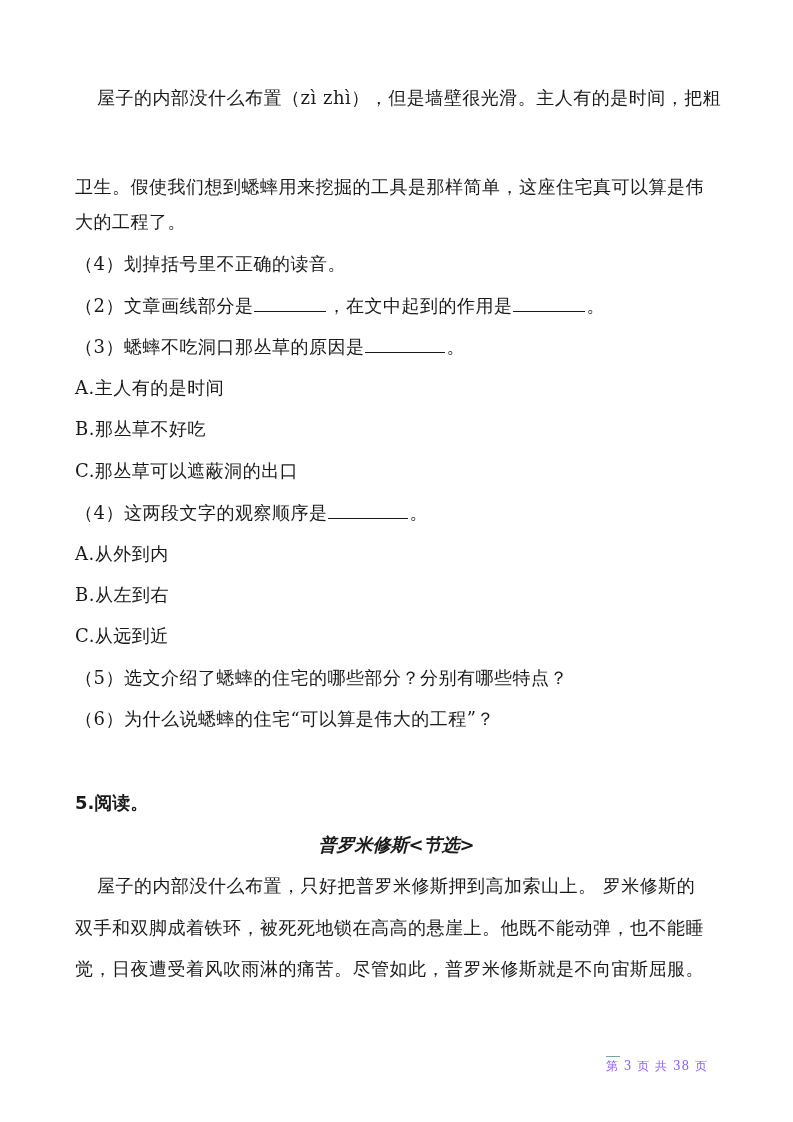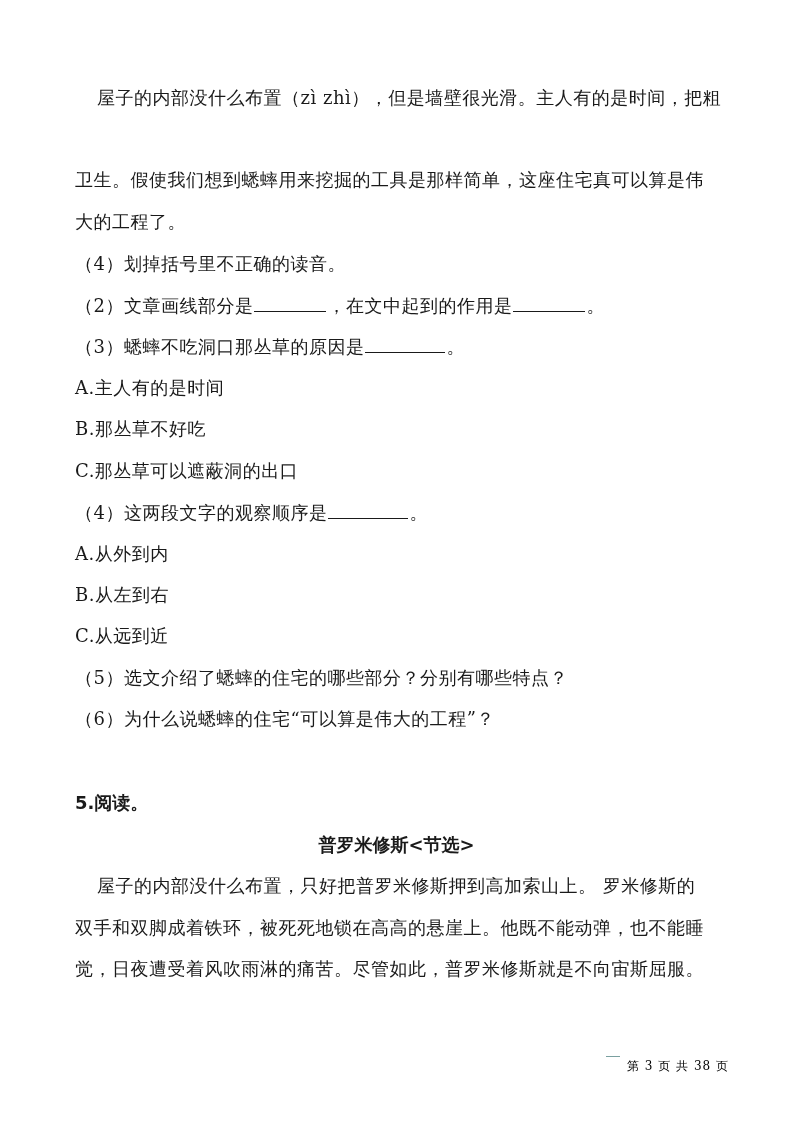--- a/index.html
+++ b/index.html
@@ -19,37 +19,38 @@
     height: 18px; vertical-align: baseline; margin: 0 1px;
   }
   .heading {
     position: absolute; left: 75px; font-size: 18px; font-weight: bold;
     font-family: "DejaVu Sans", "Liberation Sans", sans-serif;
   }
   .title {
     position: absolute; left: 0; width: 793px; text-align: center;
     font-size: 18px; font-weight: bold;
     font-family: "DejaVu Sans", "Liberation Sans", sans-serif;
+    font-style: italic;
   }
   .footer {
-    position: absolute; left: 627px; top: 1058px; font-size: 12px;
-    color: #000000; letter-spacing: 1px;
+    position: absolute; left: 606px; top: 1058px; font-size: 12px;
+    color: #8b5cf6; letter-spacing: 1px;
   }
   .footer-rule {
     position: absolute; left: 606px; top: 1056px; width: 14px;
     border-top: 1px solid #7aa0a0;
   }
 </style>
 </head>
 <body>
 
 <div class="page">
 
   <div class="line indent" style="top:86px">屋子的内部没什么布置（zì  zhì），但是墙壁很光滑。主人有的是时间，把粗</div>
-  <div class="line" style="top:168px">卫生。假使我们想到蟋蟀用来挖掘的工具是那样简单，这座住宅真可以算是伟</div>
+  <div class="line" style="top:175px">卫生。假使我们想到蟋蟀用来挖掘的工具是那样简单，这座住宅真可以算是伟</div>
   <div class="line" style="top:210px">大的工程了。</div>
 
   <div class="line" style="top:252px">（4）划掉括号里不正确的读音。</div>
 
   <div class="line" style="top:293px">
     <span>（2）文章画线部分是</span><span class="blank" style="width:72px"></span><span>，在文中起到的作用是</span><span class="blank" style="width:72px"></span><span>。</span>
   </div>
 
   <div class="line" style="top:334px">
     <span>（3）蟋蟀不吃洞口那丛草的原因是</span><span class="blank" style="width:80px"></span><span>。</span>

